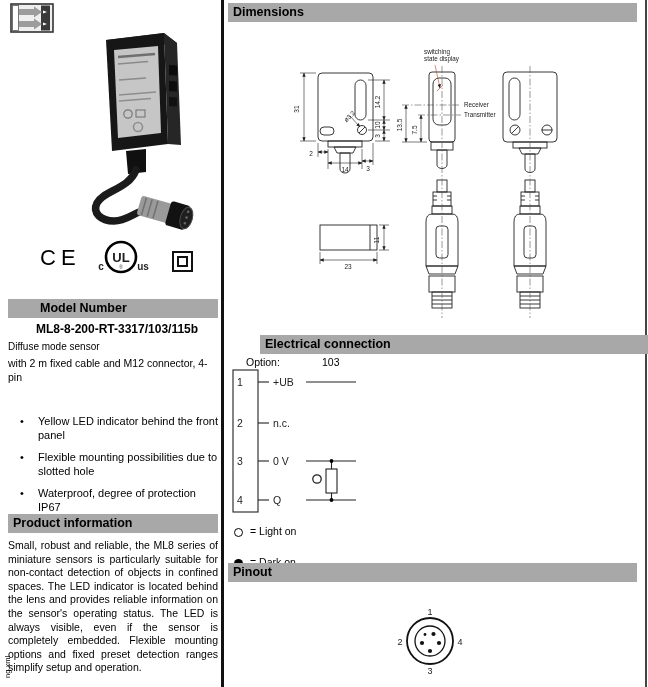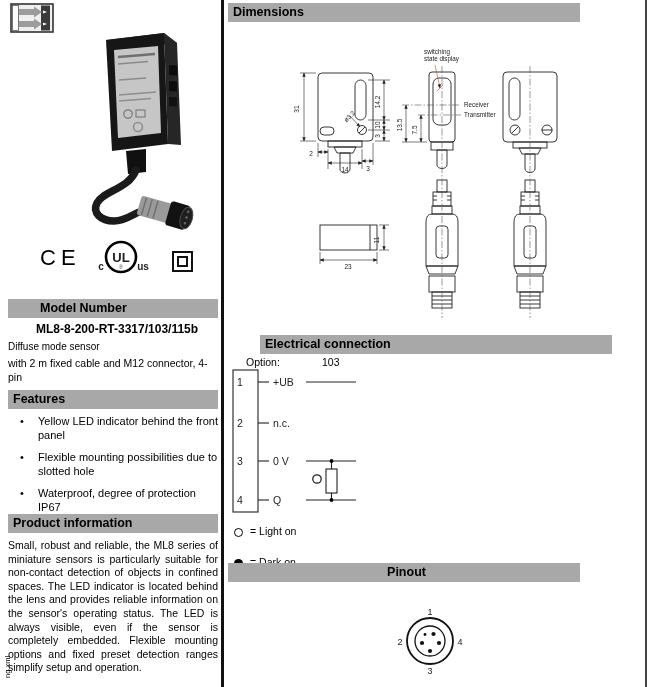--- a/index.html
+++ b/index.html
@@ -2,21 +2,21 @@
 <html><head>
 <meta charset="utf-8">
 <style>
   html,body{margin:0;padding:0;background:#ffffff;}
   .page{position:relative;width:648px;height:687px;background:#fff;
         font-family:"Liberation Sans",sans-serif;color:#000;overflow:hidden;}
   .abs{position:absolute;}
   .bar{position:absolute;background:#a8a8a8;height:19px;line-height:19px;
        font-weight:bold;font-size:12.5px;padding-left:5px;box-sizing:border-box;color:#000;}
   .bar-left{left:8px;width:210px;}
-  .bar-right{left:228px;width:352px;}
+  .bar-right{left:228px;width:409px;}
   .divider{position:absolute;left:221px;top:0;width:2.5px;height:687px;background:#111;}
   .right-edge{position:absolute;left:645px;top:0;width:2px;height:687px;background:#444;}
   .model-name{position:absolute;left:8px;top:322px;font-size:12px;font-weight:bold;padding-left:28px;}
   .model-sub{position:absolute;left:8px;top:341px;font-size:10px;}
   .model-desc{position:absolute;left:8px;top:357px;width:206px;font-size:10.5px;line-height:13.5px;}
   .features-list{position:absolute;left:8px;top:414px;width:210px;font-size:11px;}
   .feature-item{position:relative;padding-left:30px;margin-bottom:8px;line-height:14px;}
   .feature-item .bullet{position:absolute;left:12px;top:0;}
   .prod-text{position:absolute;left:8px;top:539px;width:210px;font-size:10.5px;
              line-height:13.6px;text-align:justify;}
@@ -104,23 +104,20 @@
     <div class="sq2-inner"></div>
   </div>
 
   <div class="bar bar-left" style="top:299px;padding-left:32px;">
     <span>Model Number</span>
   </div>
   <div class="model-name">ML8-8-200-RT-3317/103/115b</div>
   <div class="model-sub">Diffuse mode sensor</div>
   <div class="model-desc">with 2 m fixed cable and M12 connector, 4-pin</div>
 
-  <div class="bar bar-left" style="top:390px;">
-    <span>Features</span>
-  </div>
   <div class="features-list">
     <div class="feature-item">
       <span class="bullet">•</span>
       <span>Yellow LED indicator behind the front panel</span>
     </div>
     <div class="feature-item">
       <span class="bullet">•</span>
       <span>Flexible mounting possibilities due to slotted hole</span>
     </div>
     <div class="feature-item">
@@ -320,21 +317,21 @@
 
   <div class="legend-row" style="top:525px;">
     <span class="legend-sym sym-open"></span>
     <span>= Light on</span>
   </div>
   <div class="legend-row" style="top:540px;margin-top:16px;">
     <span class="legend-sym sym-filled"></span>
     <span>= Dark on</span>
   </div>
 
-  <div class="bar bar-right" style="top:563px;text-align:center;">
+  <div class="bar bar-right" style="top:563px;">
     <span>Pinout</span>
   </div>
 
   <svg class="abs" style="left:228px;top:582px;" width="420" height="105" viewBox="0 0 420 105">
     <circle cx="202" cy="59" r="23" fill="none" stroke="#111" stroke-width="1.8"></circle>
     <circle cx="202" cy="59" r="15" fill="none" stroke="#111" stroke-width="1.3"></circle>
     <circle cx="205.5" cy="52" r="2.1" fill="#111"></circle>
     <circle cx="197" cy="52.5" r="1.4" fill="#111"></circle>
     <circle cx="194" cy="61" r="2.1" fill="#111"></circle>
     <circle cx="211" cy="61" r="2.1" fill="#111"></circle>

